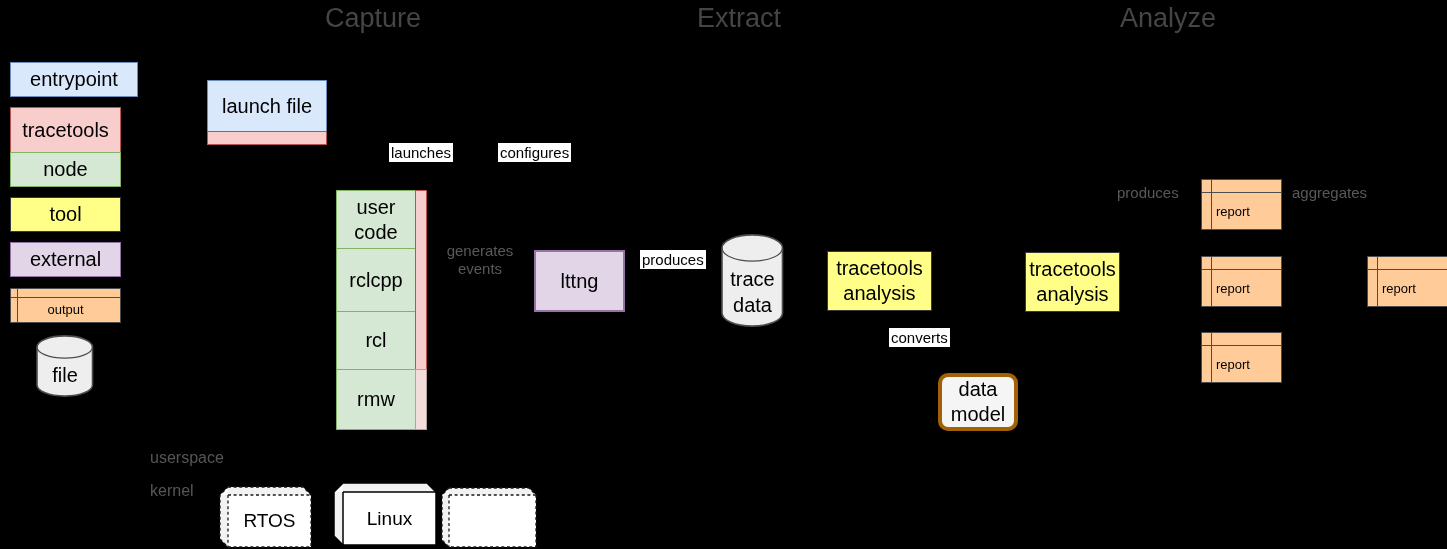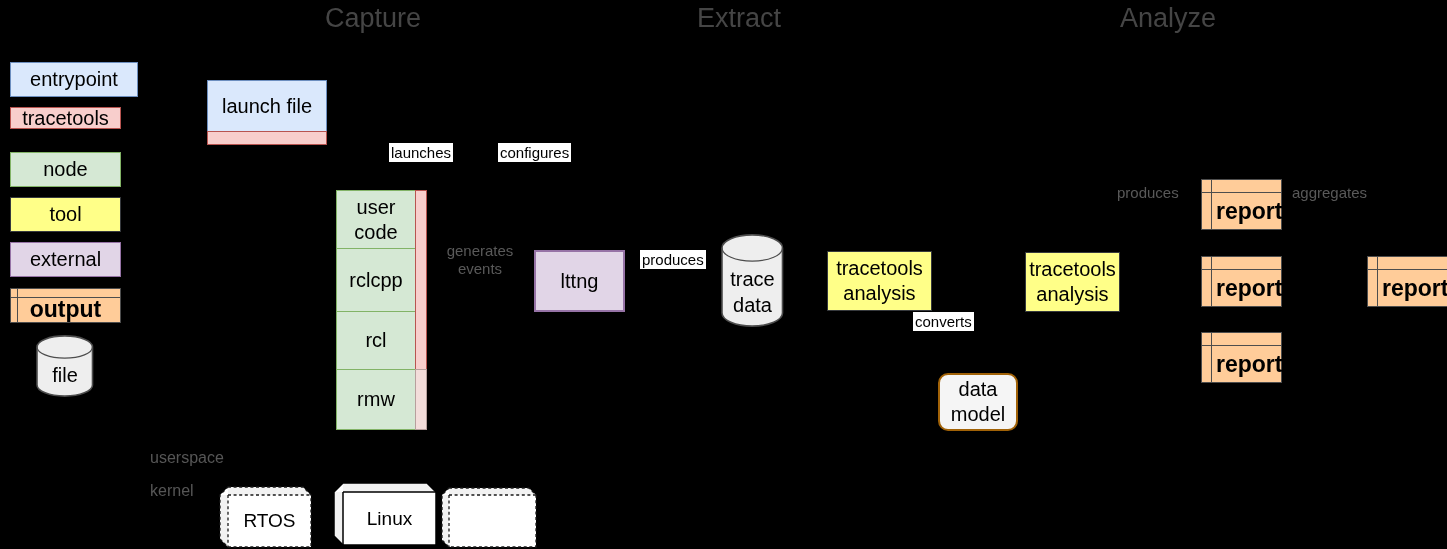--- a/index.html
+++ b/index.html
@@ -47,22 +47,21 @@
     position:absolute; left:0; right:0;
     border-top:1.5px solid #4d4d4d;
   }
   .report .vline {
     position:absolute; top:0; bottom:0;
     border-left:1.5px solid #4d4d4d;
   }
   .report .rlabel {
     position:absolute; left:0; right:0;
     display:flex; align-items:center;
-    font-size:23px;
-    font-weight:bold;
+    font-size:13px;
   }
   .report.big .hline { top:12px; }
   .report.big .vline { left:9px; }
   .report.big .rlabel { top:13px; bottom:0; padding-left:14px; }
   .report.small .hline { top:8px; }
   .report.small .vline { left:6px; }
   .report.small .rlabel { top:8px; bottom:0; justify-content:center; }
 
   
   .edge-label {
@@ -83,21 +82,21 @@
 
   .os-label {
     position:absolute;
     color:#565656; font-size:16px;
   }
 
   
   .rounded-gray {
     position:absolute; box-sizing:border-box;
     background:#f5f5f5;
-    border:2px solid #a16207;
+    border:4px solid #a16207;
     border-radius:10px;
     display:flex; align-items:center; justify-content:center;
     text-align:center; font-size:20px; line-height:1.25;
   }
 
   .cyl-label {
     position:absolute; left:0; right:0;
     text-align:center; font-size:20px; line-height:1.3;
   }
   .cube-label {
@@ -110,21 +109,21 @@
 </head>
 <body>
 
 <div class="section-title" style="left:373px">Capture</div>
 <div class="section-title" style="left:739px">Extract</div>
 <div class="section-title" style="left:1168px">Analyze</div>
 
 <div class="node fill-blue" style="left:10px; top:62px;  width:128px; height:35px;">
     <span>entrypoint</span>
   </div>
-<div class="node fill-pink" style="left:10px; top:107px; width:111px; height:22px;text-align:center;">
+<div class="node fill-pink" style="left:10px; top:107px; width:111px; height:46px;text-align:center;">
     <span>tracetools</span>
   </div>
 <div class="node fill-green" style="left:10px; top:152px; width:111px; height:35px;">
     <span>node</span>
   </div>
 <div class="node fill-yellow" style="left:10px; top:197px; width:111px; height:35px;">
     <span>tool</span>
   </div>
 <div class="node fill-purple" style="left:10px; top:242px; width:111px; height:35px;">
     <span>external</span>
@@ -213,21 +212,21 @@
     <path d="M1,14 A30,13 0 0 1 61.5,14 L61.5,79 A30,13 0 0 1 1,79 Z" fill="#eeeeee" stroke="#4d4d4d" stroke-width="1.6"></path>
     <path d="M1,14 A30,13 0 0 0 61.5,14" fill="none" stroke="#4d4d4d" stroke-width="1.2"></path>
   </svg>
   <span class="cyl-label" style="top:32px;">trace data</span>
 </div>
 
 <div class="node fill-yellow" style="left:827px; top:251px; width:105px; height:60px;">
     <span>tracetools analysis</span>
   </div>
 
-<div class="edge-label" style="left:889px; top:312px;margin-left:24px;">converts</div>
+<div class="edge-label" style="left:889px; top:328px;">converts</div>
 
 <div class="rounded-gray" style="left:938px; top:373px; width:80px; height:58px;">
     <span>data model</span>
   </div>
 
 <div class="node fill-yellow" style="left:1025px; top:252px; width:95px; height:60px;">
     <span>tracetools analysis</span>
   </div>
 
 <div class="gray-label" style="left:1117px; top:184px;">produces</div>

